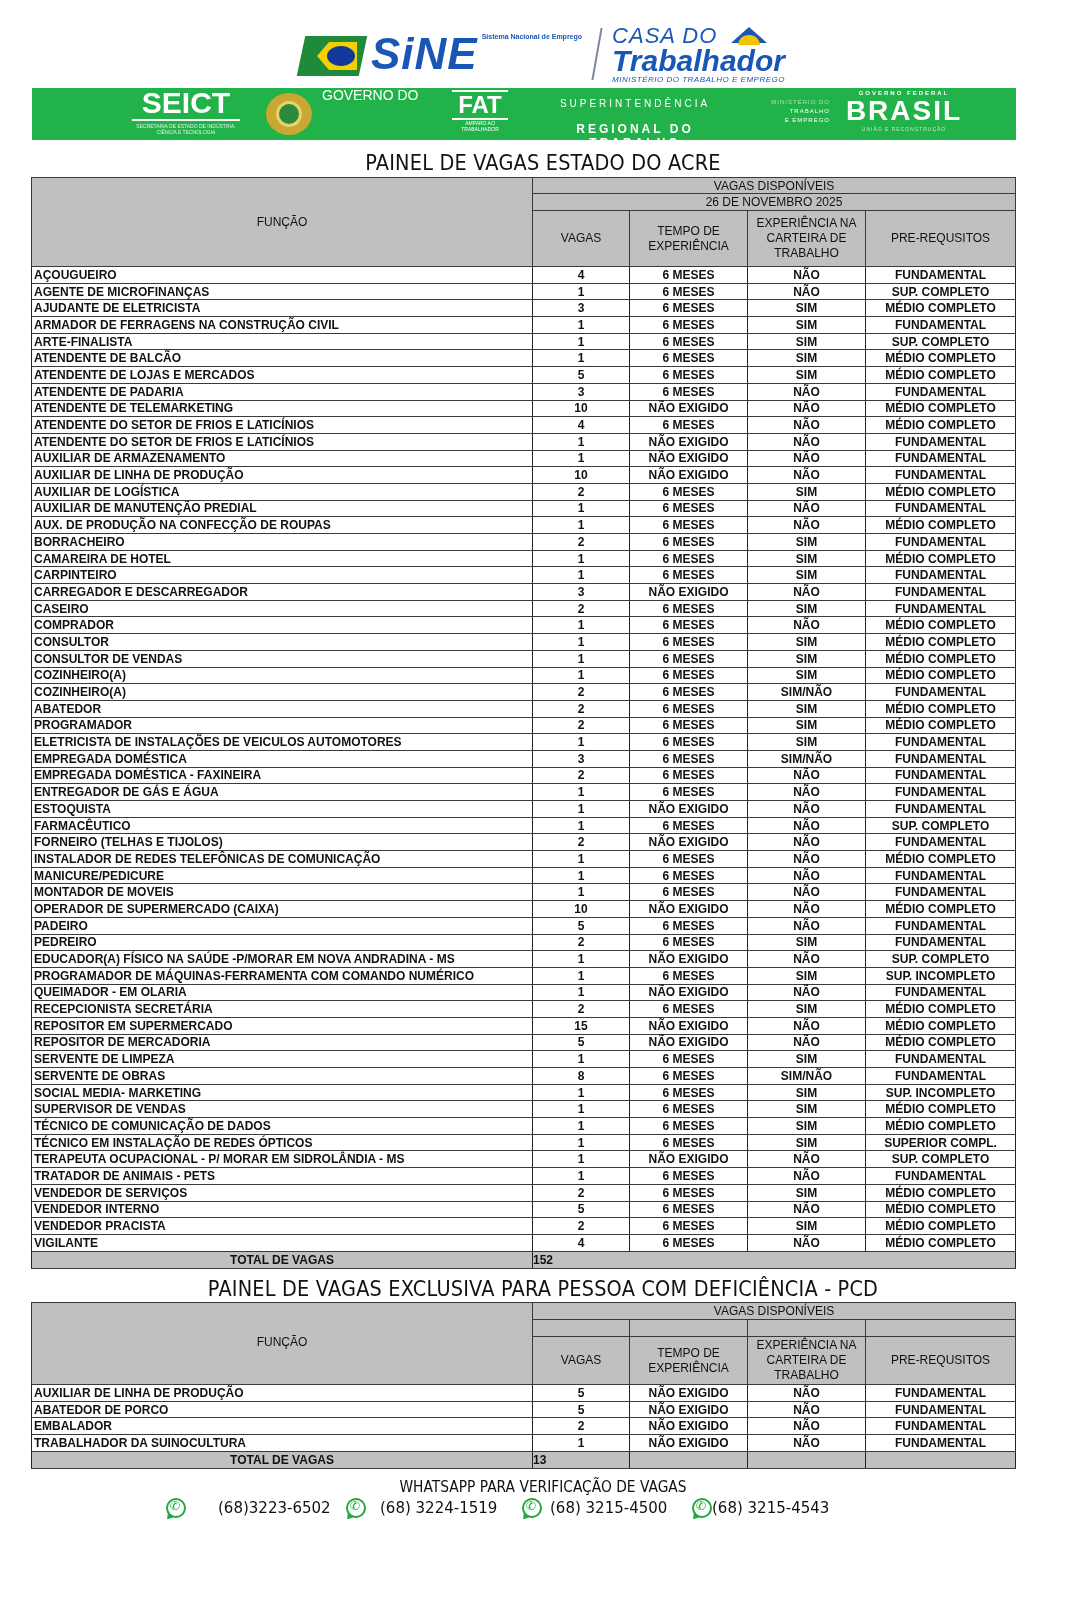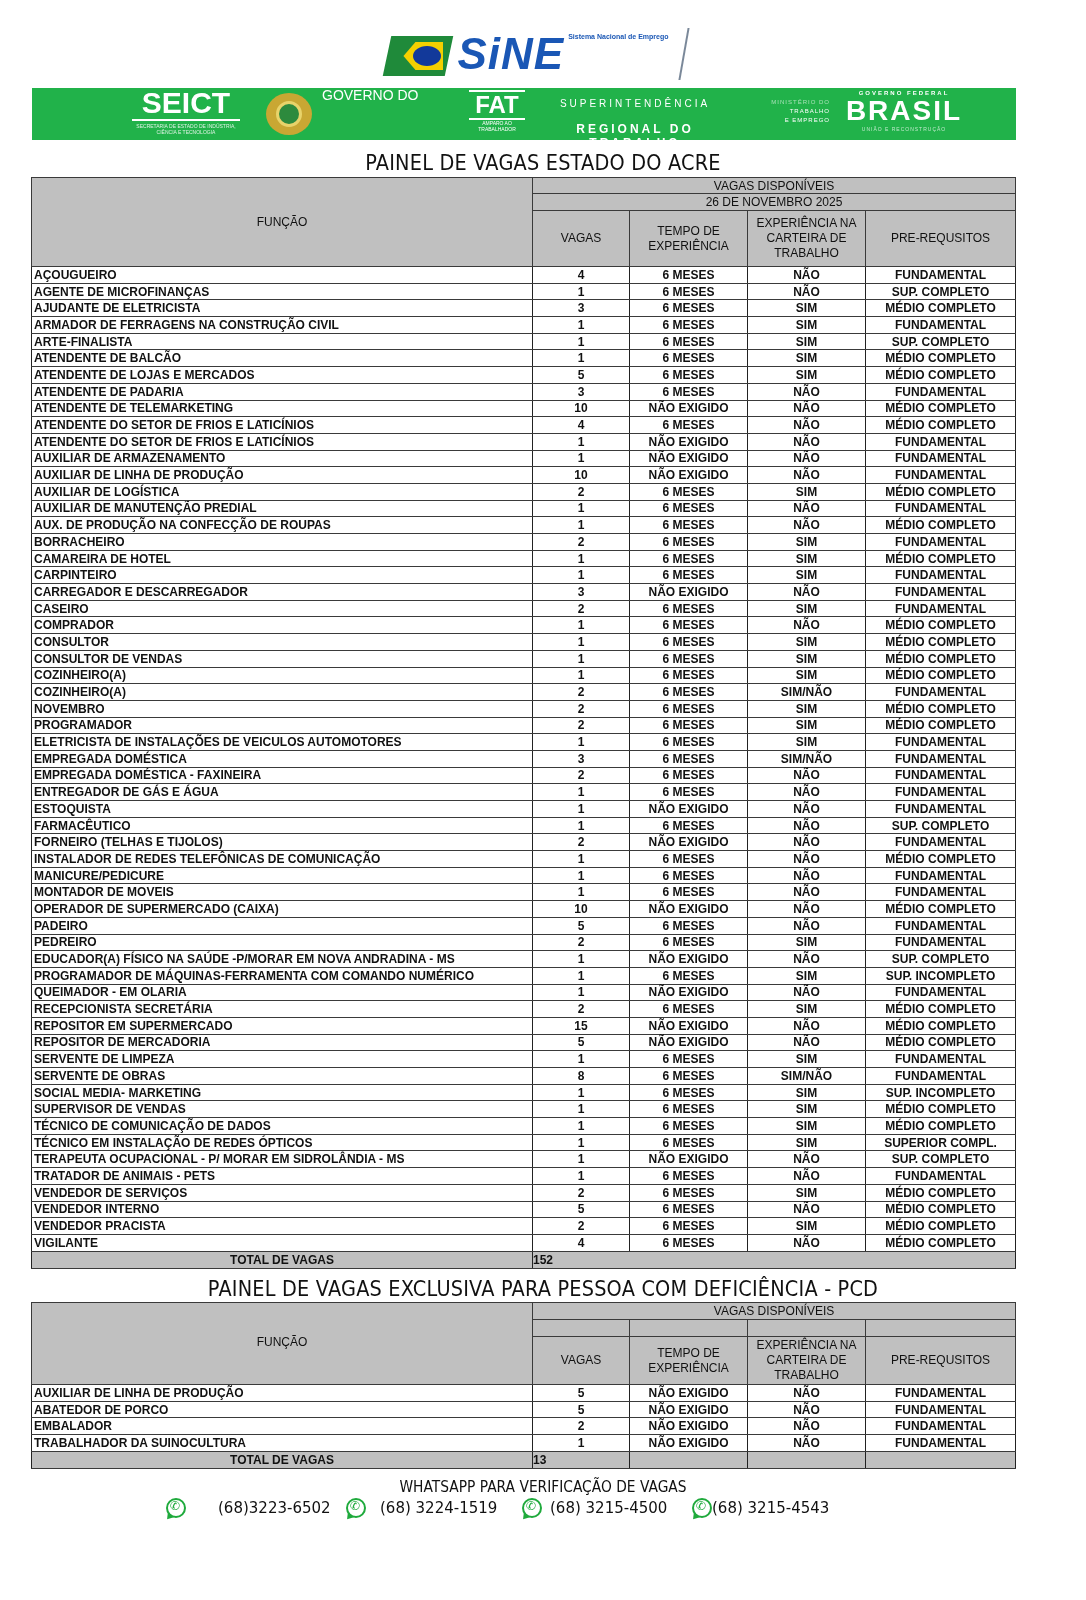--- a/index.html
+++ b/index.html
@@ -31,21 +31,21 @@
   .b-seict { position: absolute; left: 100px; top: 0; width: 108px; text-align: center; }
   .b-seict .t { font-size: 30px; font-weight: bold; line-height: 30px; letter-spacing: 0; }
   .b-seict .l { height: 2px; background: #fff; margin: 1px 0 2px; }
   .b-seict .s { font-size: 5px; line-height: 6px; opacity: 0.85; }
   .b-crest { position: absolute; left: 230px; top: 3px; width: 54px; height: 46px; }
   .b-crest .c1 { position: absolute; left: 4px; top: 2px; width: 46px; height: 42px; border-radius: 50%; background: #c9a733; }
   .b-crest .c2 { position: absolute; left: 14px; top: 10px; width: 26px; height: 26px; border-radius: 50%; background: #2d8a3d; border: 3px solid #e8d36a; }
   .b-acre { position: absolute; left: 290px; top: 0; }
   .b-acre .g { font-size: 14px; line-height: 14px; }
   .b-acre .a { font-size: 36px; font-weight: normal; line-height: 34px; margin-top: 36px; }
-  .b-fat { position: absolute; left: 437px; top: 2px; width: 56px; text-align: center; }
+  .b-fat { position: absolute; left: 420px; top: 2px; width: 56px; text-align: center; }
   .b-fat .ln { height: 2px; background: #fff; }
   .b-fat .f { font-size: 24px; line-height: 26px; font-weight: bold; }
   .b-fat .s { font-size: 5px; line-height: 6px; }
   .b-super { position: absolute; left: 498px; top: 10px; text-align: center; width: 210px; }
   .b-super .l1 { font-size: 10px; letter-spacing: 3px; }
   .b-super .l2 { font-size: 12px; letter-spacing: 3px; font-weight: bold; margin-top: 13px; }
   .b-min { position: absolute; left: 718px; top: 10px; width: 80px; text-align: right; font-size: 6px; line-height: 9px; letter-spacing: 1px; }
   .b-min .d { opacity: 0.6; }
   .b-brasil { position: absolute; left: 812px; top: 2px; width: 120px; text-align: center; }
   .b-brasil .gf { font-size: 6px; letter-spacing: 2px; font-weight: bold; }
@@ -104,20 +104,31 @@
       <div class="green"></div>
         <div class="yellow"></div>
         <div class="blue"></div>
     </div>
     <div class="sine-text">
       <span class="sine-title">SiNE</span>
       <span class="sine-sub">Sistema Nacional de Emprego</span>
     </div>
   </div>
   <div class="sep"></div>
+  <div class="casa">
+    <div class="casa-top">
+      <span class="casa-line1">CASA DO</span>
+      <span class="roof">
+          <span class="r1"></span>
+          <span class="r2"></span>
+        </span>
+    </div>
+    <span class="casa-line2">Trabalhador</span>
+    <span class="casa-line3">MINISTÉRIO DO TRABALHO E EMPREGO</span>
+  </div>
 </div>
 
 <div class="banner">
   <div class="b-seict">
     <div class="t">SEICT</div>
     <div class="l"></div>
     <div class="s">SECRETARIA DE ESTADO DE INDÚSTRIA, CIÊNCIA E TECNOLOGIA</div>
   </div>
   <div class="b-crest">
       <div class="c1"></div>
@@ -351,21 +362,21 @@
         <td>MÉDIO COMPLETO</td>
       </tr>
       <tr>
         <td class="fn">COZINHEIRO(A)</td>
         <td>2</td>
         <td>6 MESES</td>
         <td>SIM/NÃO</td>
         <td>FUNDAMENTAL</td>
       </tr>
       <tr>
-        <td class="fn">NOVEMBRO</td>
+        <td class="fn">ABATEDOR</td>
         <td>2</td>
         <td>6 MESES</td>
         <td>SIM</td>
         <td>MÉDIO COMPLETO</td>
       </tr>
       <tr>
         <td class="fn">PROGRAMADOR</td>
         <td>2</td>
         <td>6 MESES</td>
         <td>SIM</td>

